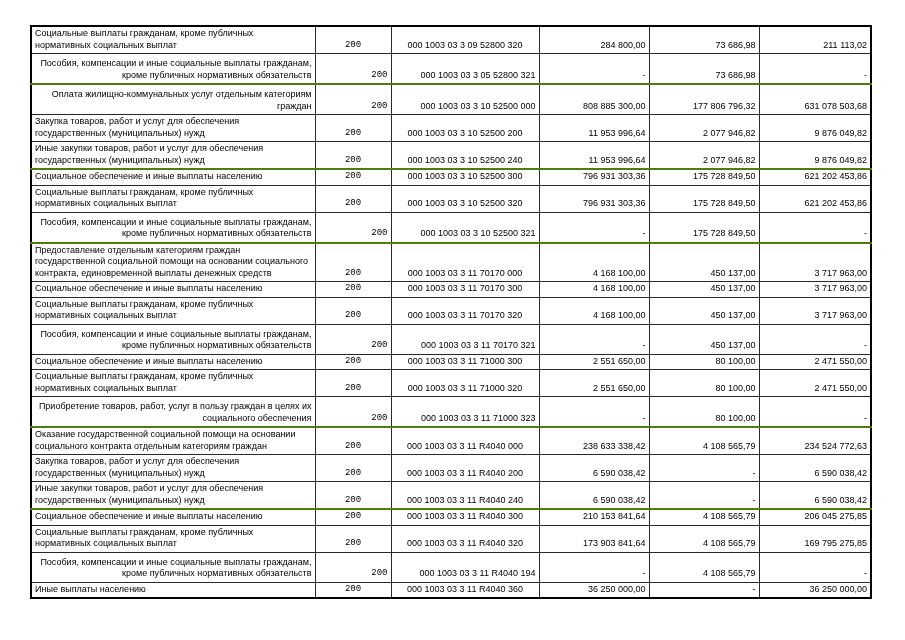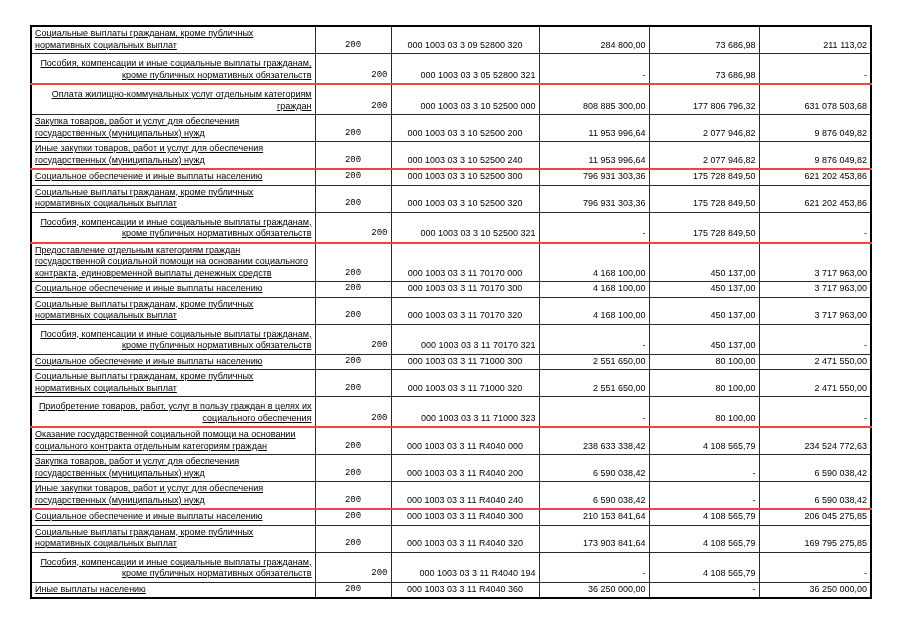--- a/index.html
+++ b/index.html
@@ -33,25 +33,25 @@
   table.budget td {
     border: 1px solid #2a2a2a;
     font-size: 9px;
     line-height: 11.5px;
     color: #000;
     padding: 1px 3px 2px 3px;
     vertical-align: bottom;
     overflow: hidden;
     word-wrap: break-word;
   }
-  td.name  { text-align: left; padding-left: 4px; text-decoration: underline; }
+  td.name  { text-align: left; padding-left: 4px; }
   td.code  { text-align: center; vertical-align: middle; font-family: Liberation Mono, monospace; }
   td.kbk   { text-align: center; vertical-align: middle; white-space: nowrap; }
   td.num   { text-align: right; white-space: nowrap; }
-  tr.section td { border-top: 2px solid #ef4444; }
+  tr.section td { border-top: 2px solid #4d7c0f; }
   tr.tall td { height: 26px; text-align: right; }
 </style>
 </head>
 <body>
 
 <div class="page">
   <div class="sheet">
     <table class="budget">
       <colgroup>
         <col style="width:284px">

